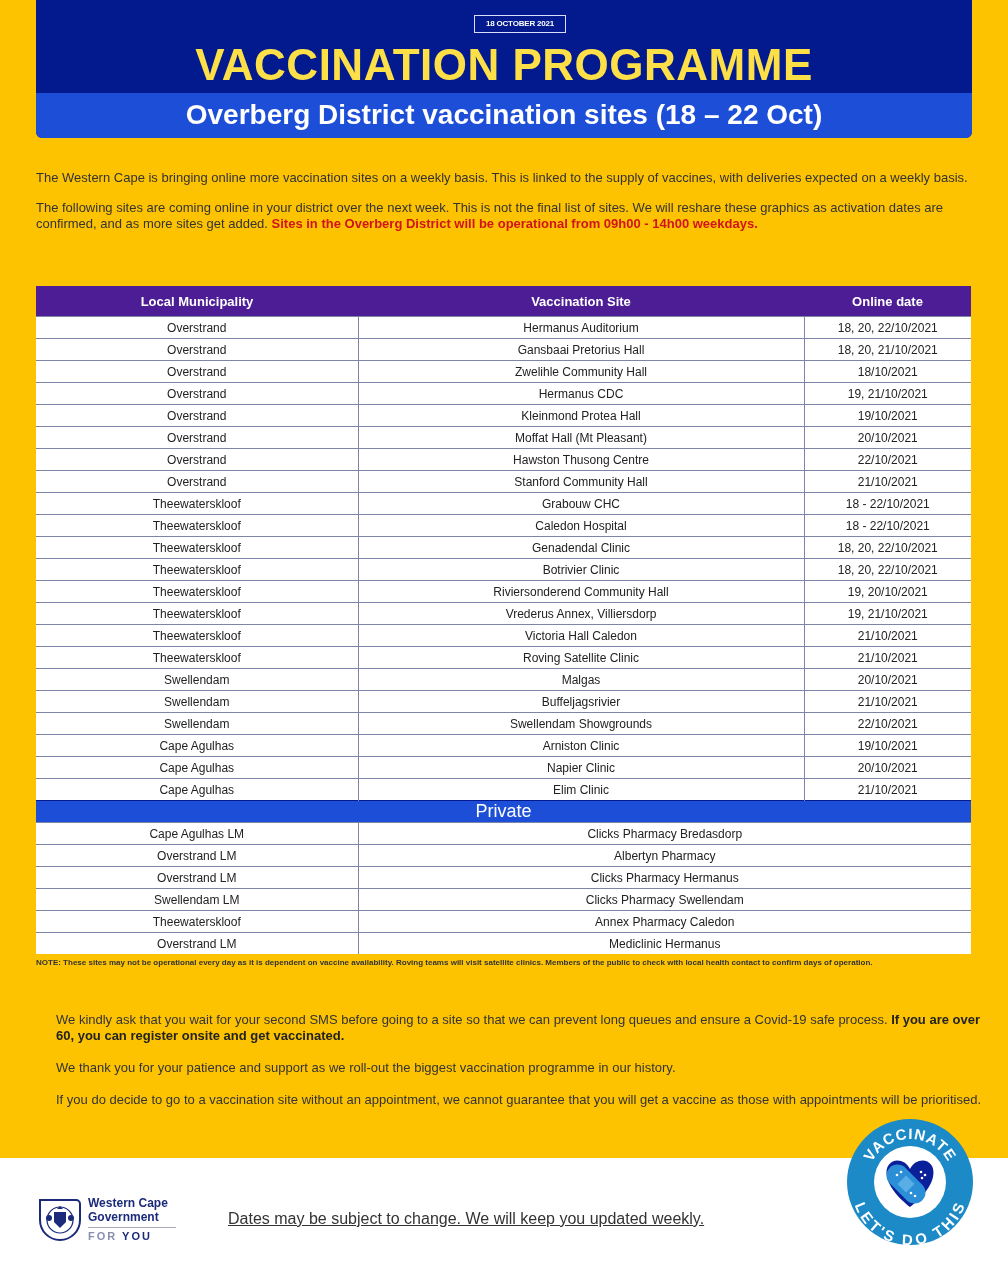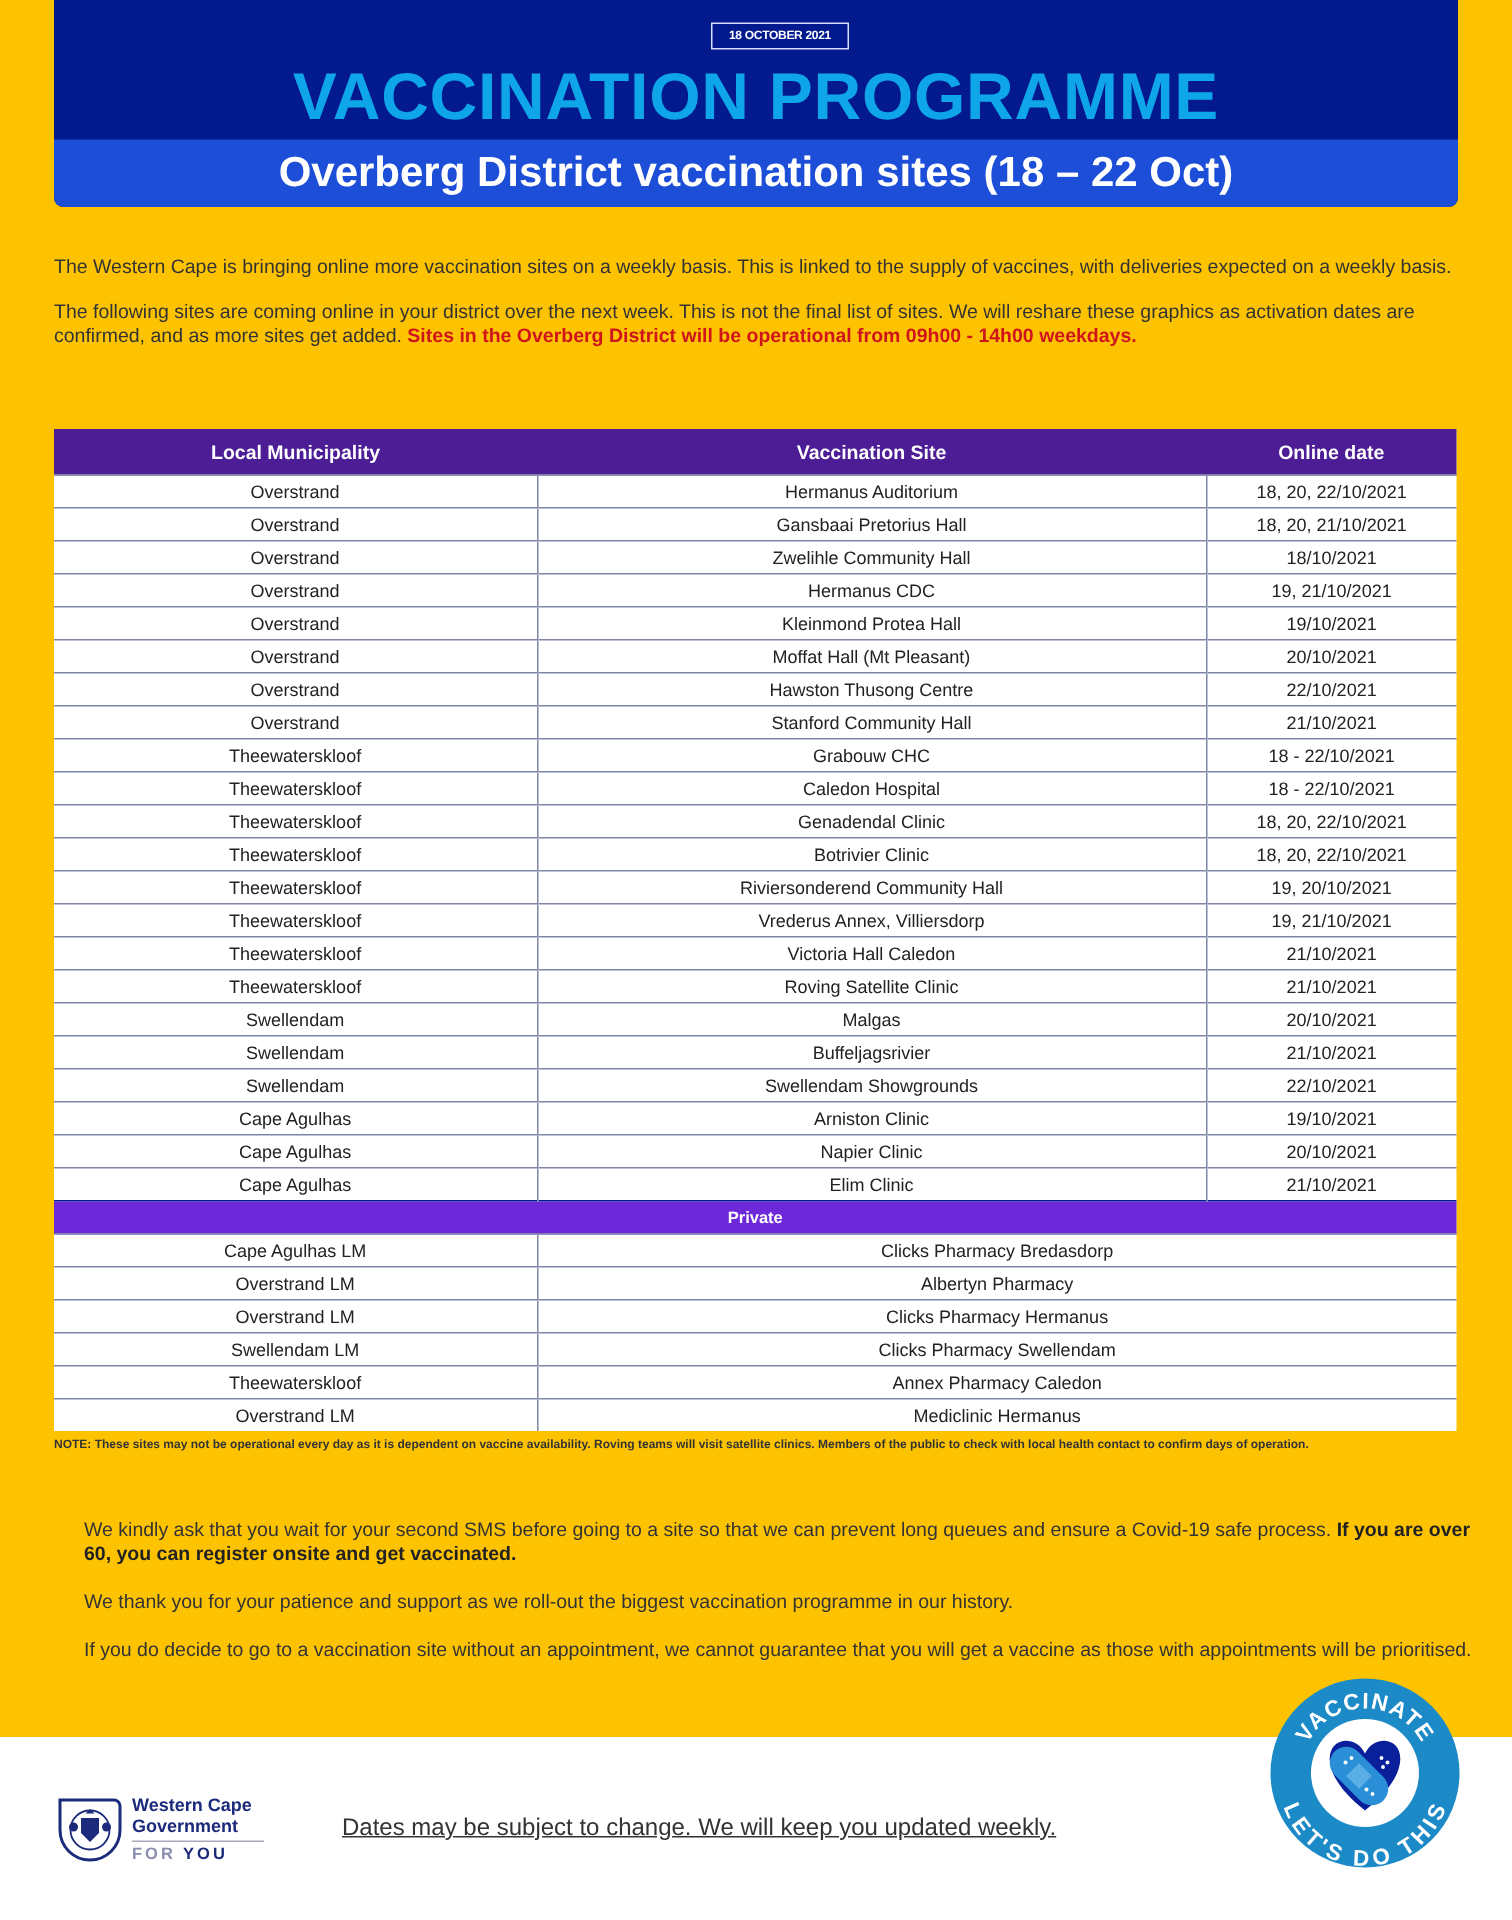--- a/index.html
+++ b/index.html
@@ -19,21 +19,21 @@
     background: #031a8f; border-radius: 0 0 6px 6px; overflow: hidden;
   }
   .date-badge {
     position: absolute; left: 438px; top: 15px; width: 92px; height: 18px;
     border: 1.5px solid #d8defc; box-sizing: border-box;
     color: #fff; font-size: 8px; font-weight: bold; text-align: center; line-height: 15px;
     letter-spacing: -0.2px;
   }
   .main-title {
     position: absolute; left: 0; top: 38px; width: 936px; text-align: center;
-    color: #0ea5e9; font-size: 44px; font-weight: bold; letter-spacing: 0.5px;
+    color: #fde047; font-size: 44px; font-weight: bold; letter-spacing: 0.5px;
     line-height: 54px;
   }
   .subtitle-bar {
     position: absolute; left: 0; top: 93px; width: 936px; height: 45px;
     background: #1d4ed8; color: #fff; font-size: 28px; font-weight: bold;
     text-align: center; line-height: 44px; border-radius: 0 0 6px 6px;
   }
   .intro {
     position: absolute; left: 36px; top: 170px; width: 940px;
     font-size: 13px; line-height: 16px; color: #333;
@@ -52,21 +52,21 @@
     background: #4c1d95; color: #fff; font-size: 13px; font-weight: bold;
     height: 30px; padding: 0; text-align: center;
   }
   td {
     height: 21px; padding: 0; text-align: center;
     border-top: 1px solid #7f85a6; border-left: 1px solid #7f85a6;
     white-space: nowrap;
   }
   td:first-child { border-left: none; }
   tr.section-row td {
-    background: #6d28d9; color: #fff; font-weight: bold; font-size: 11px;
+    background: #1d4ed8; color: #fff; font-weight: normal; font-size: 18px;
     height: 21px; border-color: #031a8f;
   }
   .col1 { width: 322px; }
   .col2 { width: 446px; }
   .col3 { width: 167px; }
 
   .note {
     position: absolute; left: 36px; top: 958px; width: 900px;
     font-size: 8px; line-height: 10px; font-weight: bold; color: #333;
   }

